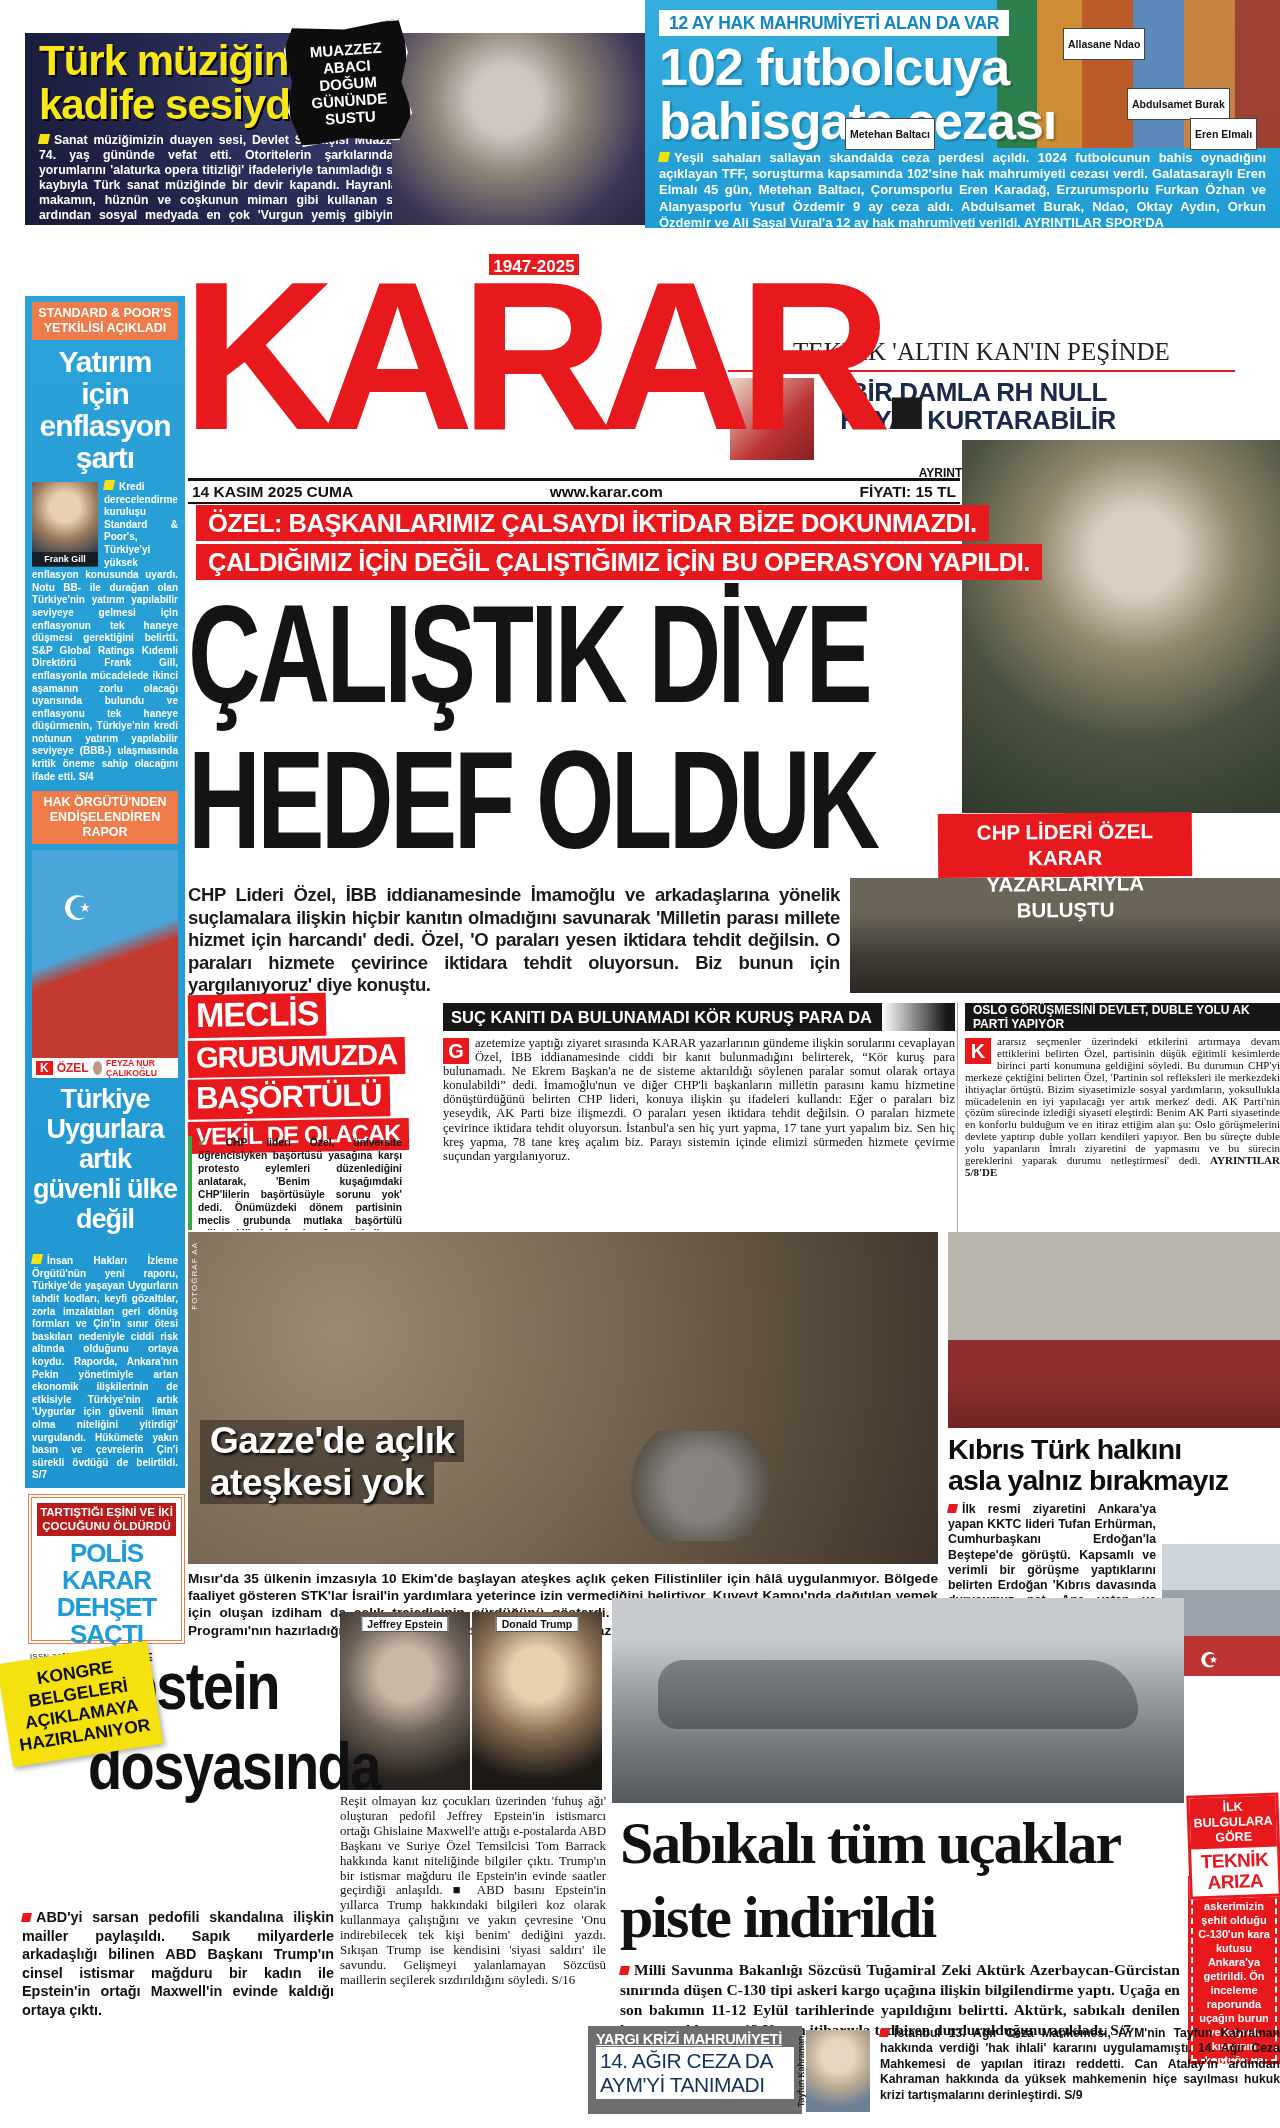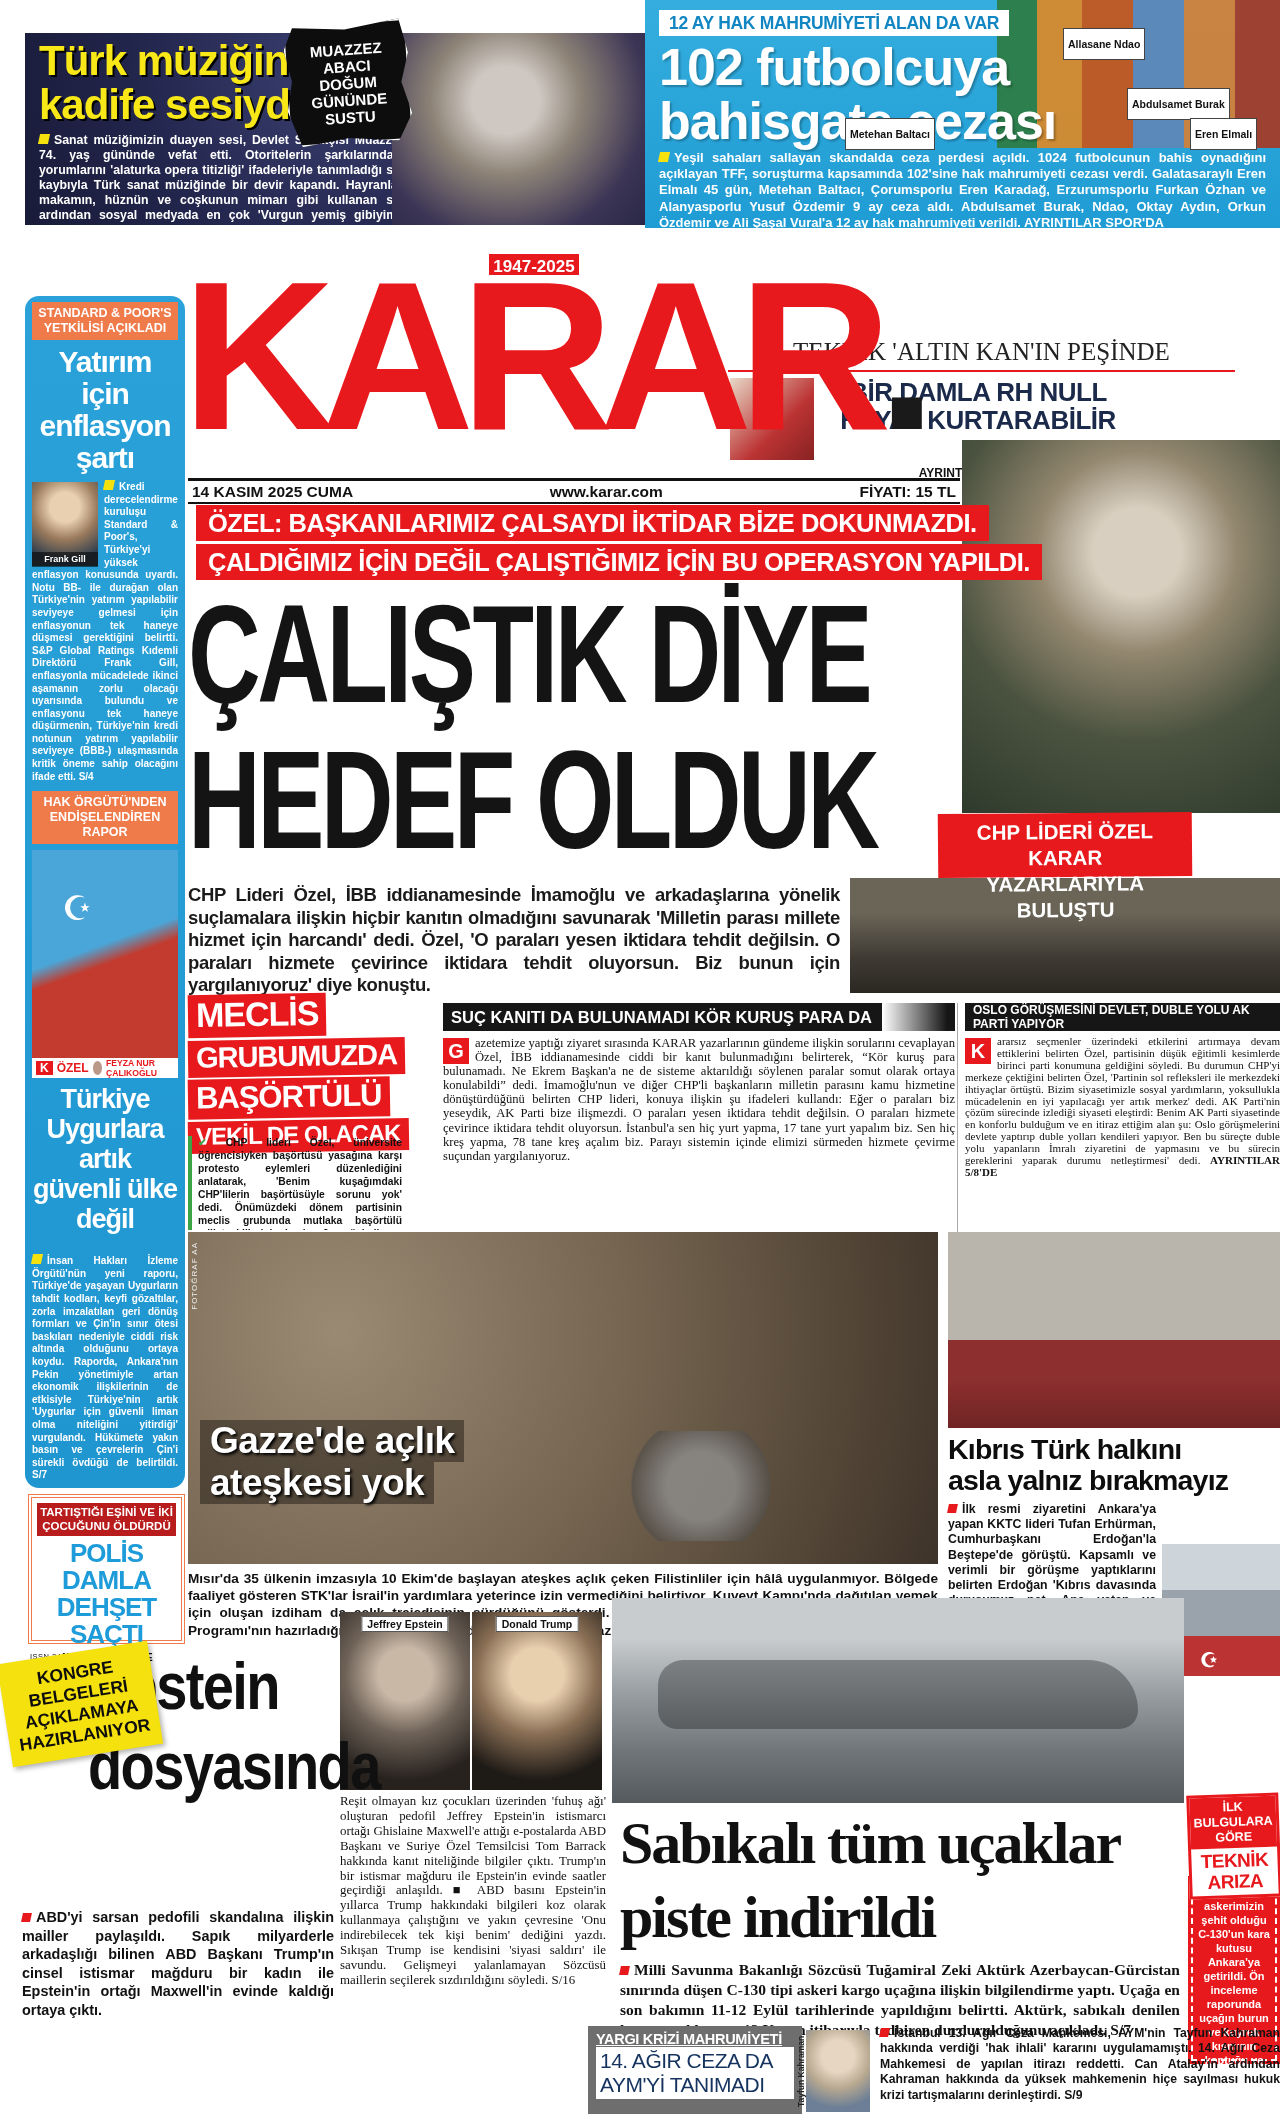--- a/index.html
+++ b/index.html
@@ -106,21 +106,21 @@
 
   
   #yargi-box{left:588px;top:2026px;width:214px;height:88px;background:#6e6e6e;box-sizing:border-box;padding:5px 8px;}
   #yargi-bar{color:#fff;font-weight:bold;font-size:14.5px;text-decoration:underline;letter-spacing:-0.3px;}
   #yargi-head{color:#15335e;font-weight:normal;font-size:21px;line-height:24px;letter-spacing:-0.5px;background:#fff;padding:2px 4px;}
   #tayfun{left:806px;top:2030px;width:64px;height:82px;background:radial-gradient(circle at 50% 32%,#e7d6c2 0 25%,#b7a890 50%,#6d7f96 80%);}
   #tayfun-label{left:796px;top:2030px;height:82px;width:10px;font-size:8.5px;color:#222;writing-mode:vertical-rl;transform:rotate(180deg);text-align:center;font-weight:bold;}
   #yargi-body{left:880px;top:2026px;width:400px;height:96px;font-weight:bold;font-size:12.2px;line-height:15.4px;}
 
   
-  #rail{left:25px;top:296px;width:160px;height:1192px;background:linear-gradient(180deg,#2aa2d9,#1f96d0);box-sizing:border-box;padding:4px 7px;overflow:hidden;border-radius:14px;}
+  #rail{left:25px;top:296px;width:160px;height:1192px;background:linear-gradient(180deg,#2aa2d9,#1f96d0);box-sizing:border-box;padding:4px 7px;overflow:hidden;}
   .orange-badge{background:#ef7a4a;color:#fff;font-weight:bold;font-size:12.5px;line-height:15px;text-align:center;padding:4px 2px;margin:2px 0 6px;}
   #sp-head{color:#fff;font-weight:bold;font-size:30px;line-height:32px;text-align:center;letter-spacing:-1px;margin-bottom:6px;}
   .rail-body{color:#fff;font-weight:bold;font-size:10px;line-height:12.6px;text-align:justify;}
   #gill-wrap{float:left;width:66px;margin:2px 6px 2px 0;}
   #gill-photo{width:66px;height:84px;background:radial-gradient(circle at 50% 30%,#e8d0b0 0 22%,#9a7a5c 48%,#33404e 80%);}
   #gill-cap{background:rgba(0,0,0,.55);color:#fff;font-size:9px;font-weight:bold;text-align:center;padding:1px 0;margin-top:-14px;position:relative;}
   #uygur-photo{width:146px;height:208px;margin:2px auto 0;background:linear-gradient(160deg,#4aa6d8 0 46%,#c23b2e 54%),radial-gradient(circle at 30% 30%,#345,#123);position:relative;}
   #uygur-photo .cres{position:absolute;left:30px;top:38px;color:#fff;font-size:34px;}
   #byline{background:#fff;height:20px;display:flex;align-items:center;gap:4px;padding:0 4px;margin:0 0 6px;}
   #byline .kbox{background:#e8191d;color:#fff;font-weight:bold;font-size:12px;padding:0 4px;}
@@ -301,21 +301,21 @@
       <span class="ozel">ÖZEL</span>
       <span class="ava"></span>
       <span class="who">FEYZA NUR ÇALIKOĞLU</span>
     </div>
     <div id="uy-head">Türkiye Uygurlara artık güvenli ülke değil</div>
     <div class="rail-body"><span class="bullet-y"></span><span>İnsan Hakları İzleme Örgütü'nün yeni raporu, Türkiye'de yaşayan Uygurların tahdit kodları, keyfi gözaltılar, zorla imzalatılan geri dönüş formları ve Çin'in sınır ötesi baskıları nedeniyle ciddi risk altında olduğunu ortaya koydu. Raporda, Ankara'nın Pekin yönetimiyle artan ekonomik ilişkilerinin de etkisiyle Türkiye'nin artık 'Uygurlar için güvenli liman olma niteliğini yitirdiği' vurgulandı. Hükümete yakın basın ve çevrelerin Çin'i sürekli övdüğü de belirtildi. S/7</span></div>
   </div>
 
   <div class="abs" id="polis-box">
     <div id="polis-badge">TARTIŞTIĞI EŞİNİ VE İKİ ÇOCUĞUNU ÖLDÜRDÜ</div>
-    <div id="polis-head">POLİS DAMLA DEHŞET SAÇTI</div>
+    <div id="polis-head">POLİS KARAR DEHŞET SAÇTI</div>
     <div id="polis-more">AYRINTILAR S/3'TE</div>
   </div>
   <div class="abs" id="barcode">
     <div id="issn">ISSN 2458-9152</div>
     <div id="bars"></div>
   </div>
 
 </div>
 
 </body></html>

